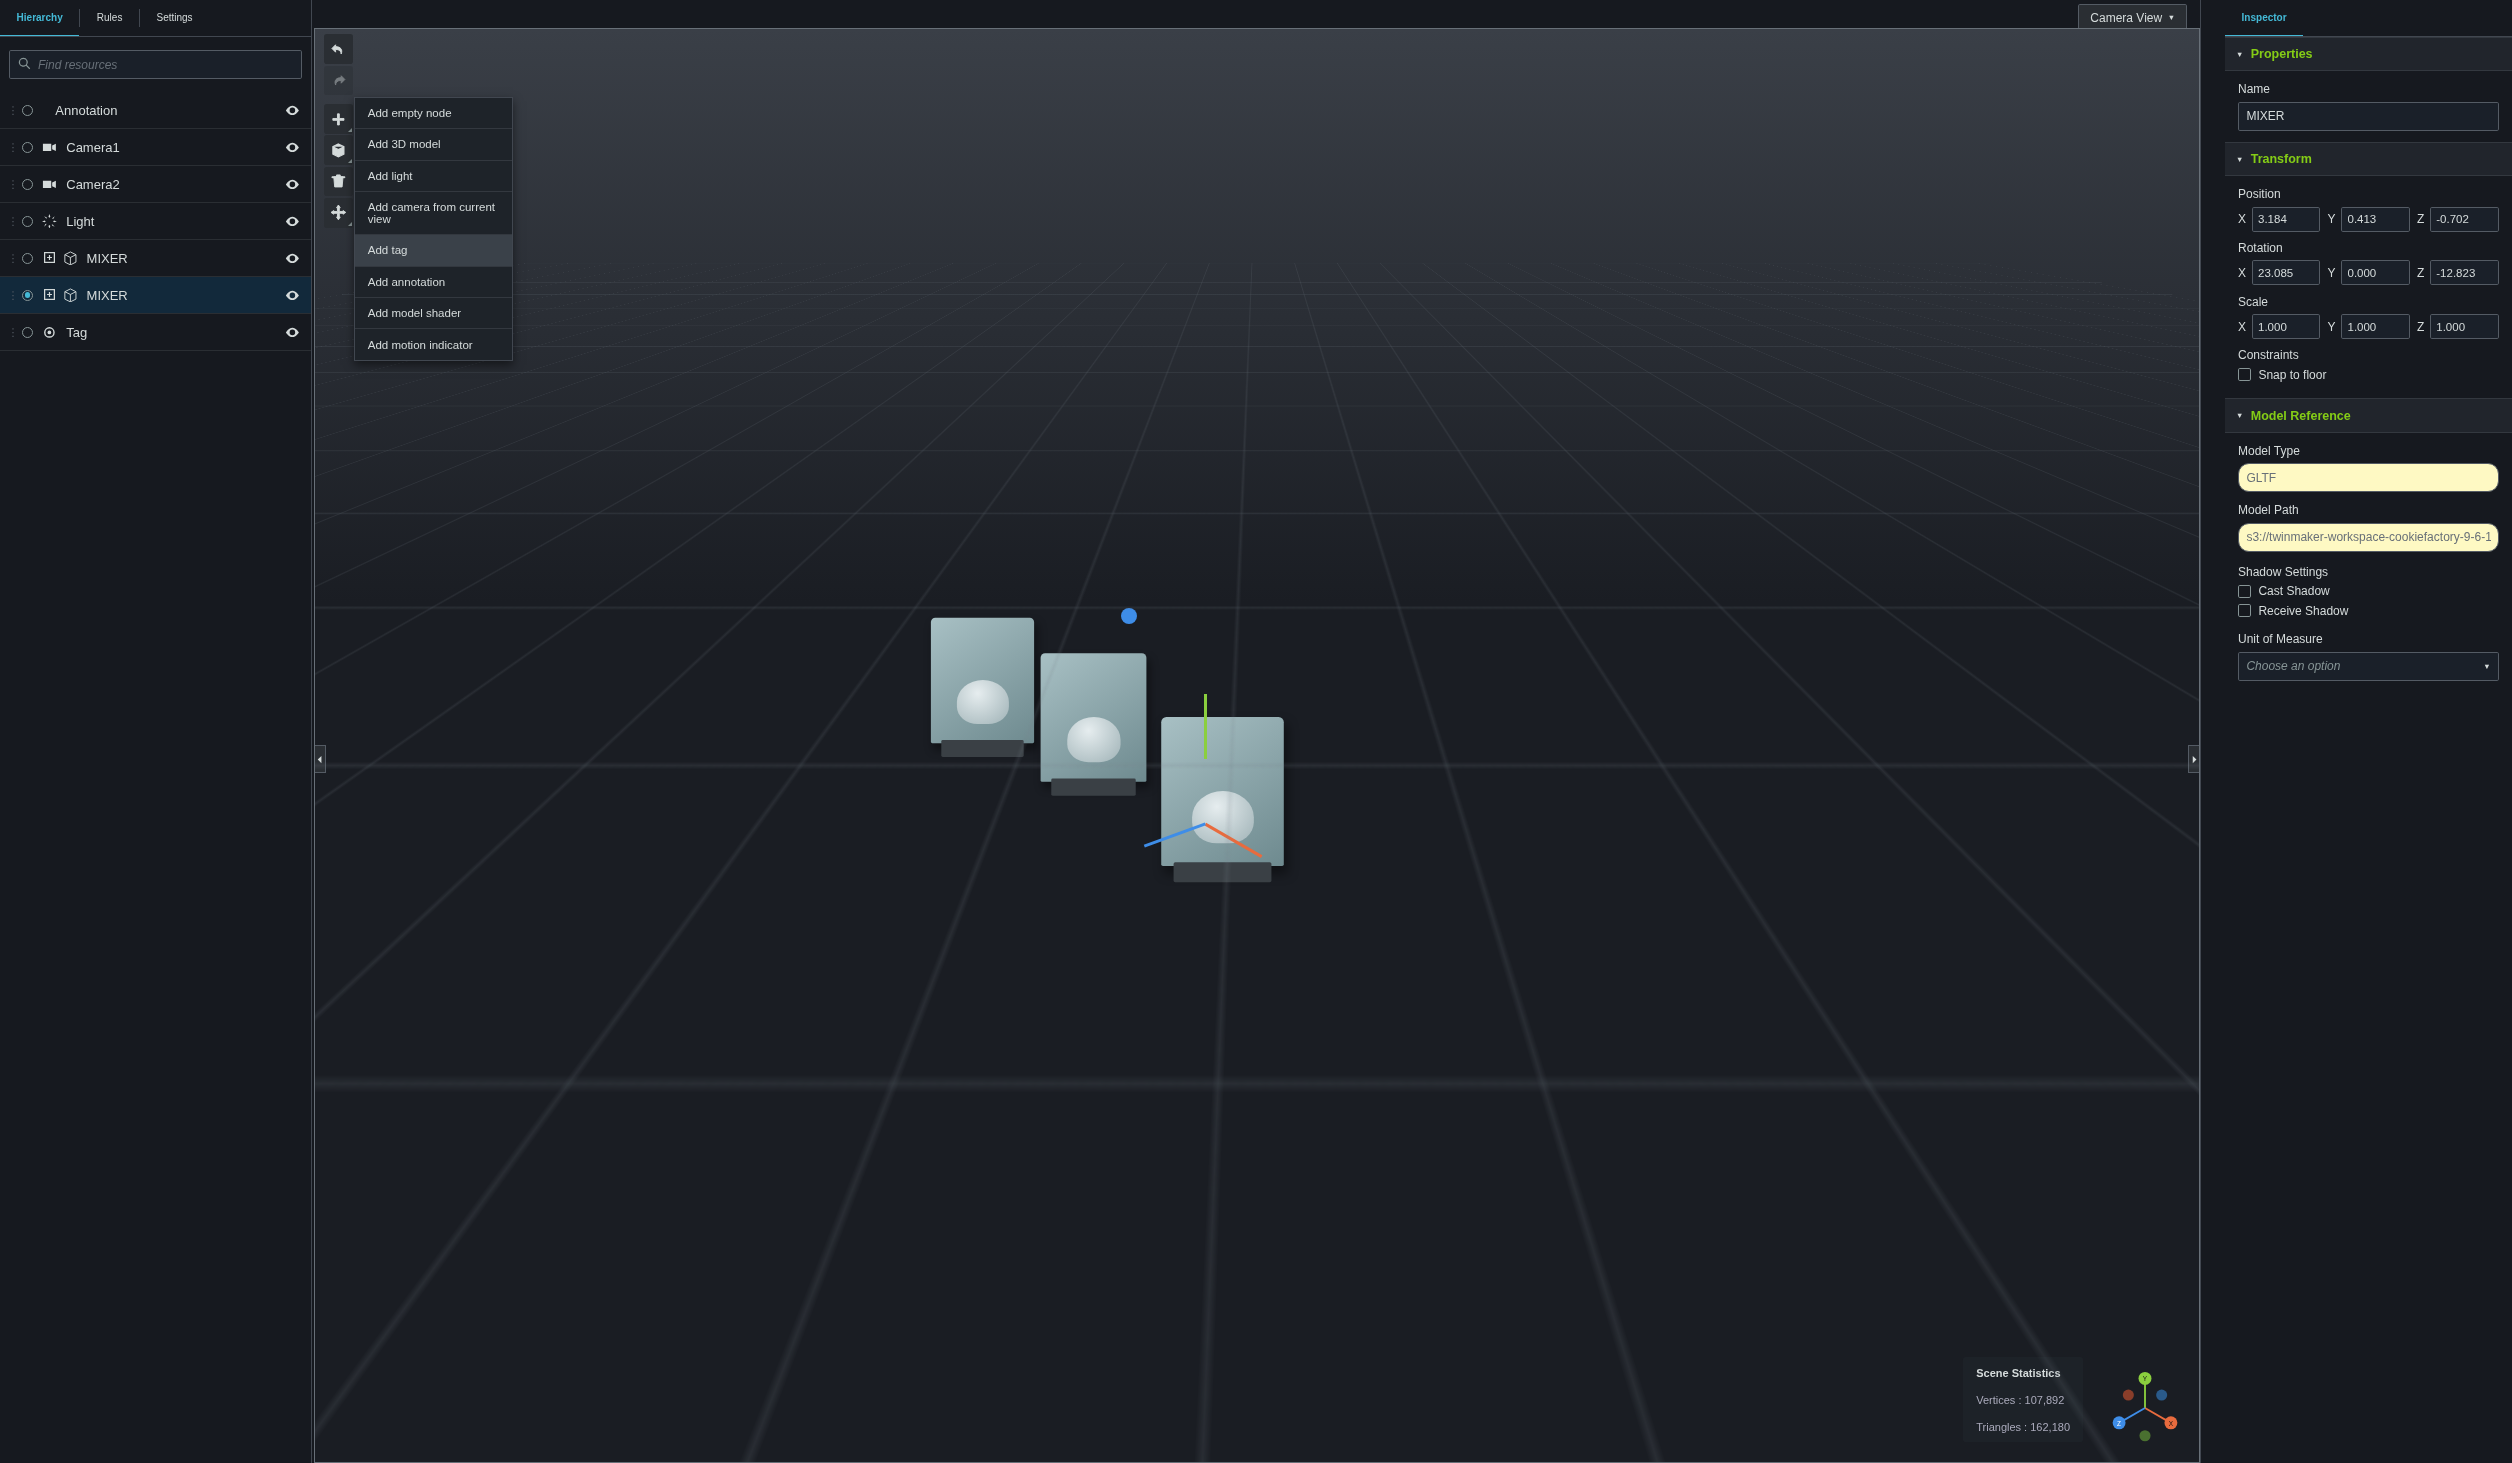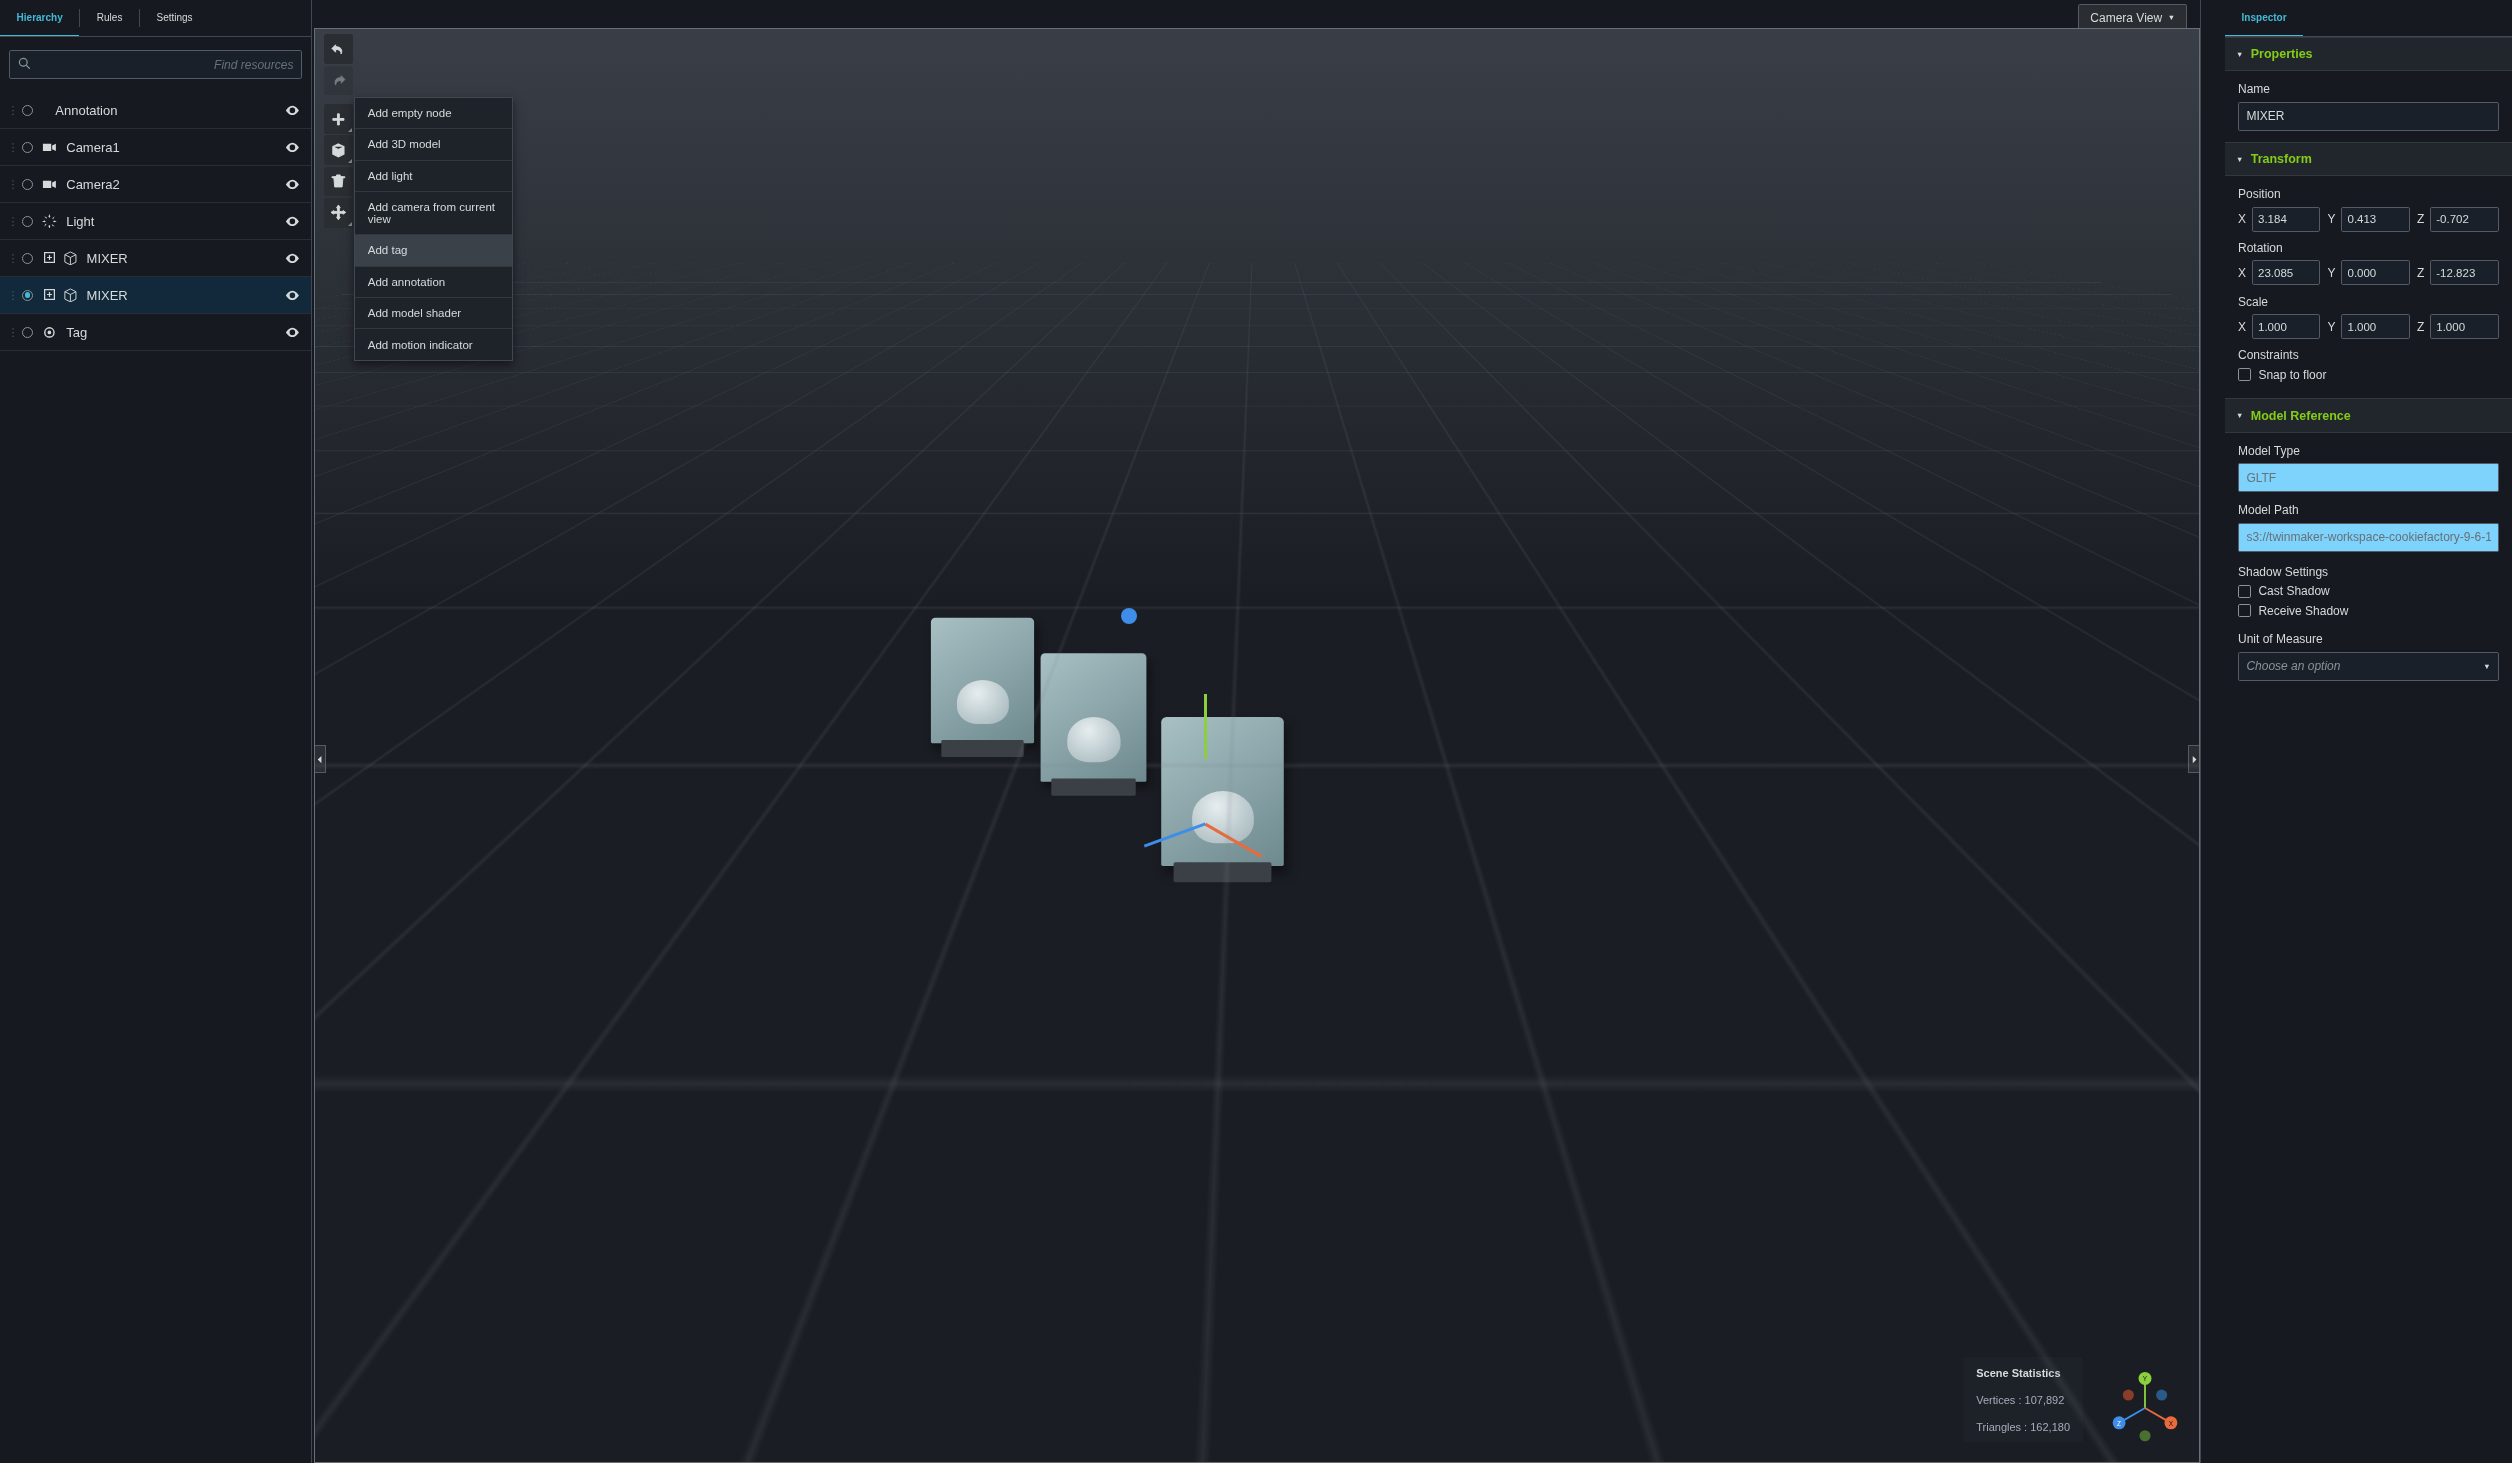--- a/index.html
+++ b/index.html
@@ -8,21 +8,21 @@
 
 
 .left-panel { width: 312px; background: #16191f; display: flex; flex-direction: column; border-right: 0.9px solid #414750; }
 .tabs { display: flex; border-bottom: 0.9px solid #414750; }
 .tab { padding: 12px 16.6px; cursor: pointer; color: #d5dbdb; font-size: 10px; }
 .tab.active { color: #44b9d6; border-bottom: 1.8px solid #44b9d6; font-weight: 600; }
 .tab-divider { width: 0.9px; background: #414750; margin: 9.2px 0; }
 .search-wrap { padding: 13px 9.2px; }
 .search { display: flex; align-items: center; background: #1a2029; border: 0.9px solid #545b64; border-radius: 1.8px; padding: 5.5px 7.4px; }
 .search svg { width: 13px; height: 13px; margin-right: 7.4px; fill: #879596; }
-.search input { background: transparent; border: none; outline: none; color: #d5dbdb; font-size: 12px; flex: 1; font-style: italic; text-align: right; }
+.search input { background: transparent; border: none; outline: none; color: #d5dbdb; font-size: 12px; flex: 1; font-style: italic; }
 .search input::placeholder { color: #687078; }
 
 .tree { flex: 1; overflow-y: auto; }
 .tree-item { display: flex; align-items: center; height: 37px; padding: 0 7.4px; border-bottom: 0.9px solid #2a2e33; cursor: pointer; }
 .tree-item.selected { background: #12293b; }
 .drag-handle { width: 5.5px; color: #545b64; font-size: 11px; }
 .radio { width: 11px; height: 11px; border: 0.9px solid #879596; border-radius: 50%; margin: 0 9.2px; display:flex; align-items:center; justify-content:center; }
 .radio.selected .dot { width:5.5px; height:5.5px; background:#44b9d6; border-radius:50%; }
 .expand { width: 14.8px; height: 14.8px; margin-right: 5.5px; display:flex; align-items:center; justify-content:center; cursor:pointer; }
 .expand svg { width:13px; height:13px; stroke:#d5dbdb; fill:none; stroke-width:1.5; }
@@ -79,21 +79,21 @@
 .axis-gizmo { position:absolute; right:16.6px; bottom:16.6px; width:74px; height:74px; z-index:3; }
 
 
 .right-panel { width: 312px; background:#16191f; border-left:0.9px solid #414750; overflow-y:auto;padding-left:24px; }
 .section-head { display:flex; align-items:center; padding: 9.2px 11px; background:#21252c; border-top:0.9px solid #33383f; border-bottom:0.9px solid #33383f; cursor:pointer; }
 .section-head .tri { font-size:7.4px; margin-right:7.4px; }
 .section-head .title { font-weight:600; color:#84cc16; font-size:12.5px; }
 .section-body { padding: 11px 13px; }
 .field-label { font-size:12px; margin-bottom:5.5px; color:#d5dbdb; }
 .text-input { width:100%; background:#1a2029; border:0.9px solid #545b64; color:#d5dbdb; padding:6.5px 7.4px; font-size:12px; border-radius:1.8px; outline:none; }
-.text-input.ro { color:#687078; background:#7dd3fc; }
+.text-input.ro { color:#687078; background:#fef9c3;border-radius:11px; }
 .xyz-row { display:flex; gap:7.4px; margin-bottom:9.2px; }
 .xyz { flex:1; display:flex; align-items:center; gap:5.5px; }
 .xyz label { font-size:12px; }
 .xyz input { width:100%; background:#1a2029; border:0.9px solid #545b64; color:#d5dbdb; padding:5.5px 5.5px; font-size:11.5px; border-radius:1.8px; outline:none; }
 .check-row { display:flex; align-items:center; gap:7.4px; margin:5.5px 0; }
 .check { width:13px; height:13px; border:0.9px solid #879596; border-radius:1.8px; cursor:pointer; }
 .select { display:flex; align-items:center; justify-content:space-between; background:#1a2029; border:0.9px solid #545b64; padding:6.5px 7.4px; border-radius:1.8px; font-style:italic; color:#879596; cursor:pointer; }
 .select .tri { font-size:7.4px; color:#d5dbdb; }
 
 

